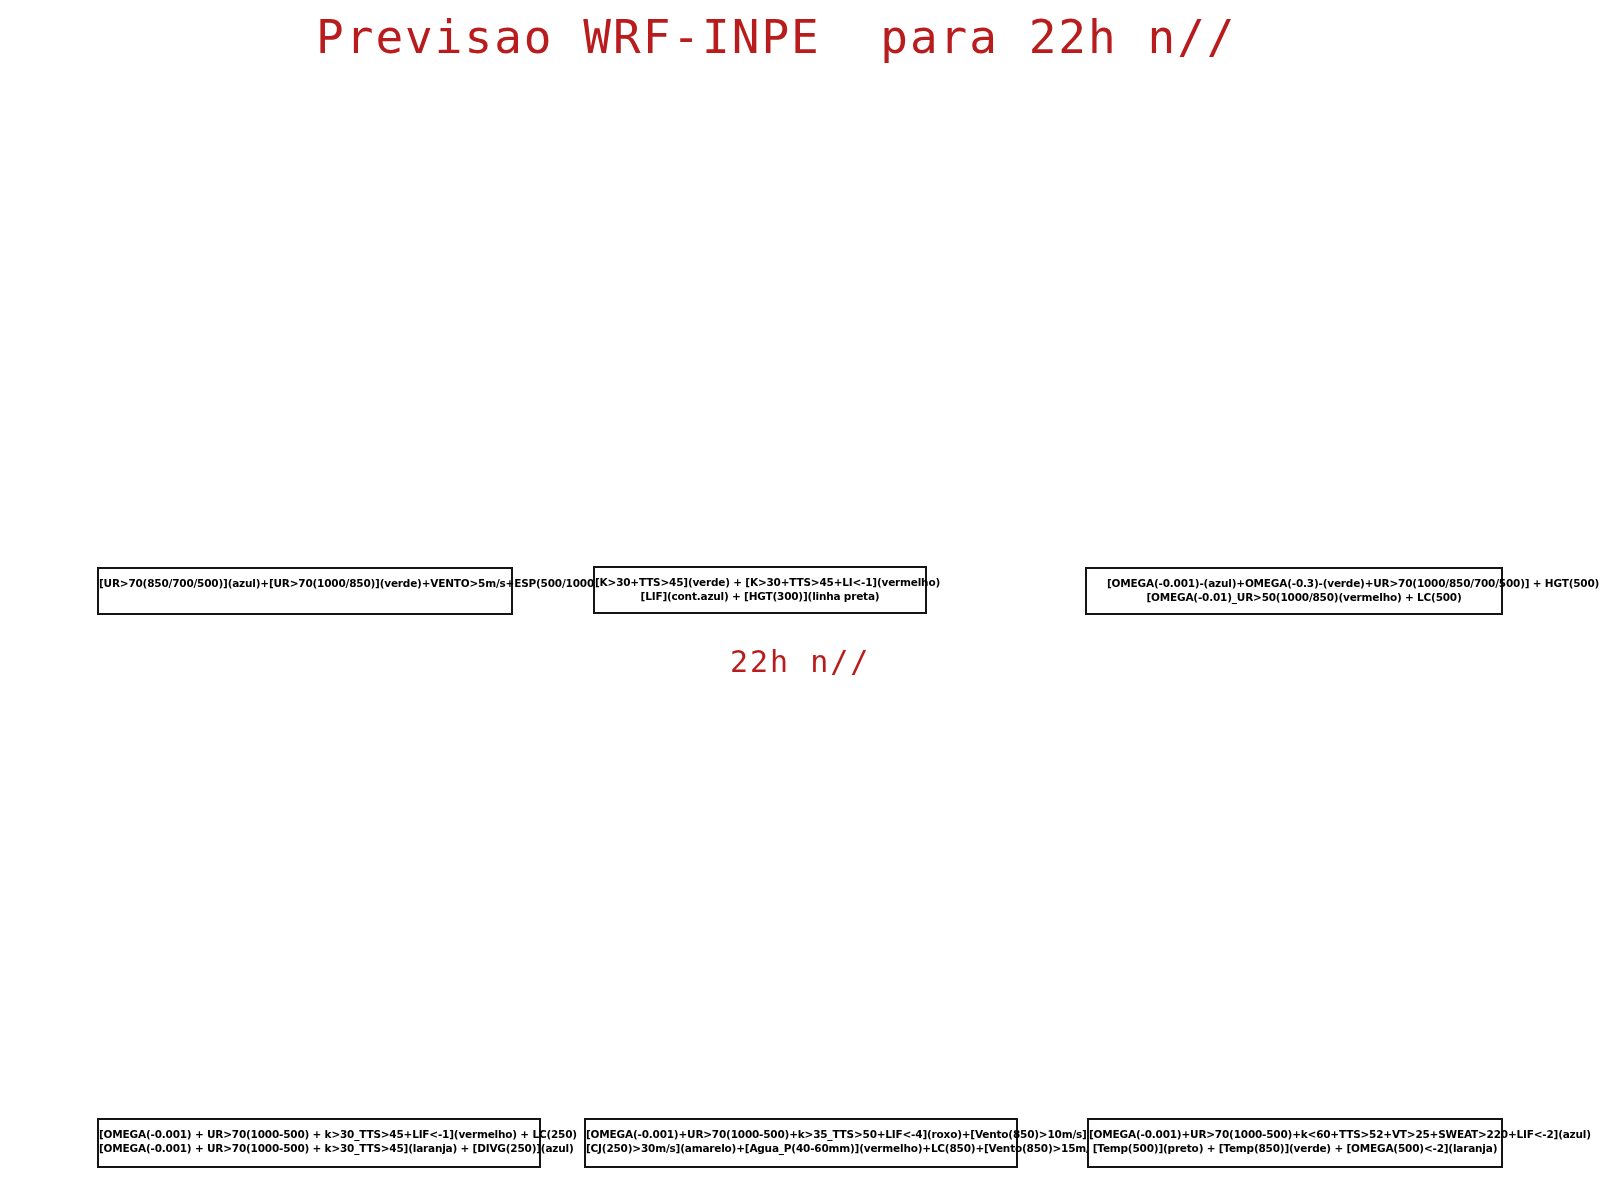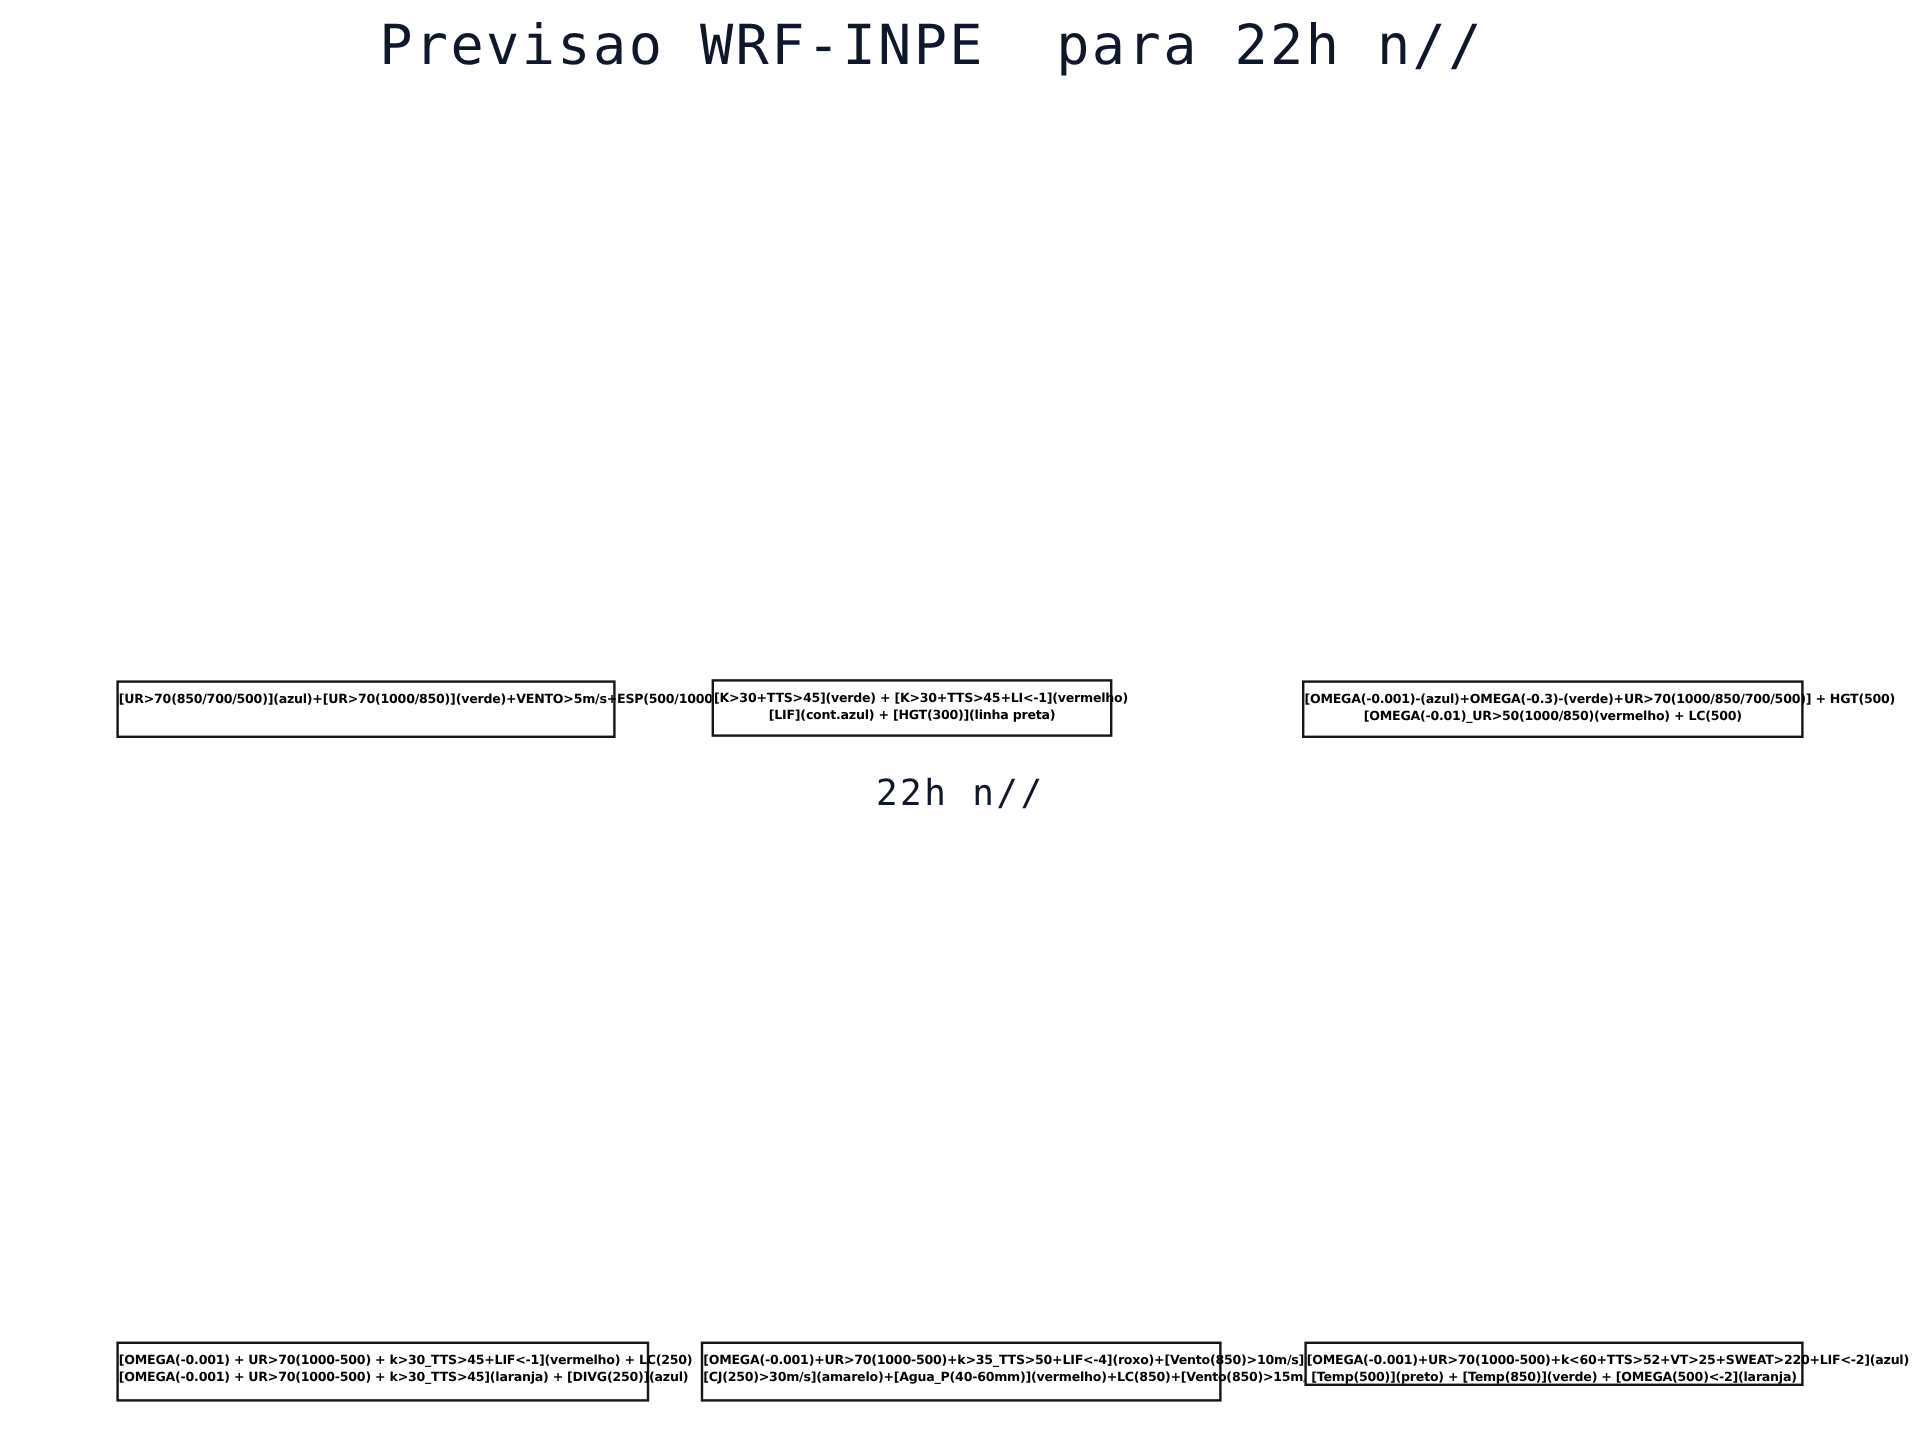--- a/index.html
+++ b/index.html
@@ -6,21 +6,21 @@
   .canvas{
     position:relative;
     width:1600px;height:1200px;
     background:#ffffff;
     color:#000;
     font-family:"DejaVu Sans",sans-serif;
     overflow:hidden;
   }
   .stroke{
     font-family:"DejaVu Sans Mono",monospace;
-    color:#0f172a;
+    color:#b91c1c;
     white-space:pre;
     font-weight:normal;
   }
   .title{
     position:absolute;
     left:316px;top:10px;
     font-size:46px;
     letter-spacing:2px;
   }
   .mid-label{
@@ -48,24 +48,24 @@
     font-weight:bold;
     font-size:10.5px;
     line-height:14px;
     letter-spacing:-0.2px;
     white-space:nowrap;
     color:#000;
   }
   
   .box-t1{left:97px;  top:567px; width:416px; height:48px;}
   .box-t2{left:593px; top:566px; width:334px; height:48px;}
-  .box-t3{left:1085px;top:567px; width:418px; height:48px;}
+  .box-t3{left:1085px;top:567px; width:418px; height:48px;padding-left:20px;}
   .box-b1{left:97px;  top:1118px;width:444px; height:50px;}
   .box-b2{left:584px; top:1118px;width:434px; height:50px;}
-  .box-b3{left:1087px;top:1118px;width:416px; height:37px;}
+  .box-b3{left:1087px;top:1118px;width:416px; height:50px;}
 </style>
 </head>
 <body>
 
 <div class="canvas">
 
   <div class="stroke title">Previsao WRF-INPE  para 22h n//</div>
 
   <div class="cbox box-t1">
     <div class="cap">[UR&gt;70(850/700/500)](azul)+[UR&gt;70(1000/850)](verde)+VENTO&gt;5m/s+ESP(500/1000)</div>

